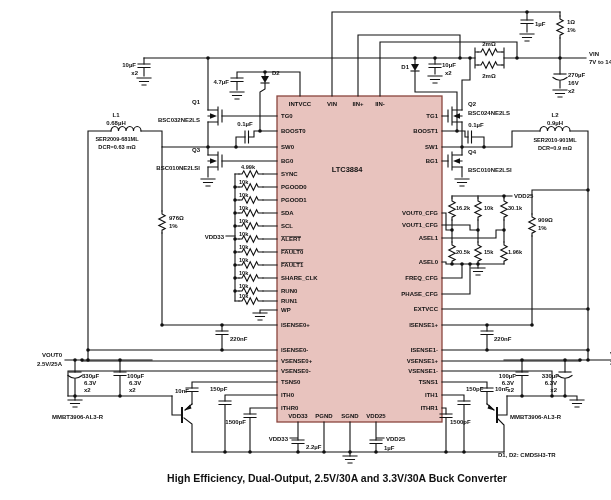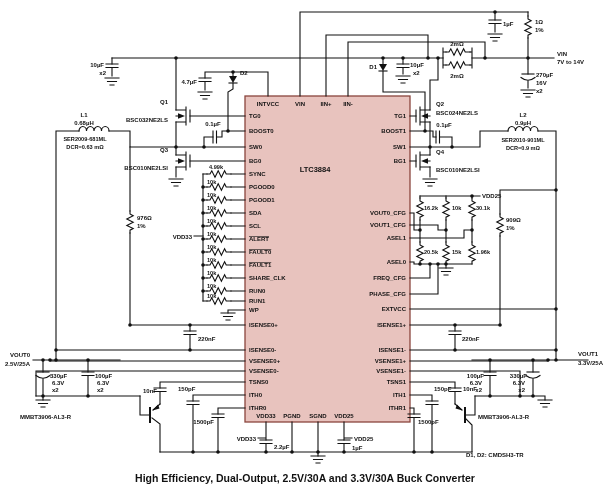--- a/index.html
+++ b/index.html
@@ -1,16 +1,16 @@
 <!DOCTYPE html>
 <html style="--background: #ffffff; --wire: #111111; --ic_fill: #e8c3be; --ic_border: #8a453e;"><head>
 <meta charset="utf-8">
 <style>
   html,body{margin:0;padding:0;background:#fff;}
-  .canvas{width:579px;height:500px;background:var(--background,#fff);position:relative;font-family:"Liberation Sans",sans-serif;}
+  .canvas{width:579px;height:500px;background:var(--background,#fff);position:relative;font-family:"Liberation Sans",sans-serif;margin-left:32px;}
   svg{display:block;}
   svg text{font-family:"Liberation Sans",sans-serif;font-size:6px;font-weight:bold;fill:#111;}
   .w{stroke:var(--wire,#111);stroke-width:1.1;fill:none;stroke-linecap:square;stroke-linejoin:miter;}
   .w2{stroke:var(--wire,#111);stroke-width:2;fill:none;}
   .fil{fill:var(--wire,#111);stroke:none;}
   .dot{fill:var(--wire,#111);}
   .ic-body{fill:var(--ic_fill,#e8c3be);stroke:var(--ic_border,#8a453e);stroke-width:1.3;}
   .mid{text-anchor:middle;}
   .end{text-anchor:end;}
   .ovl{text-decoration:overline;}

